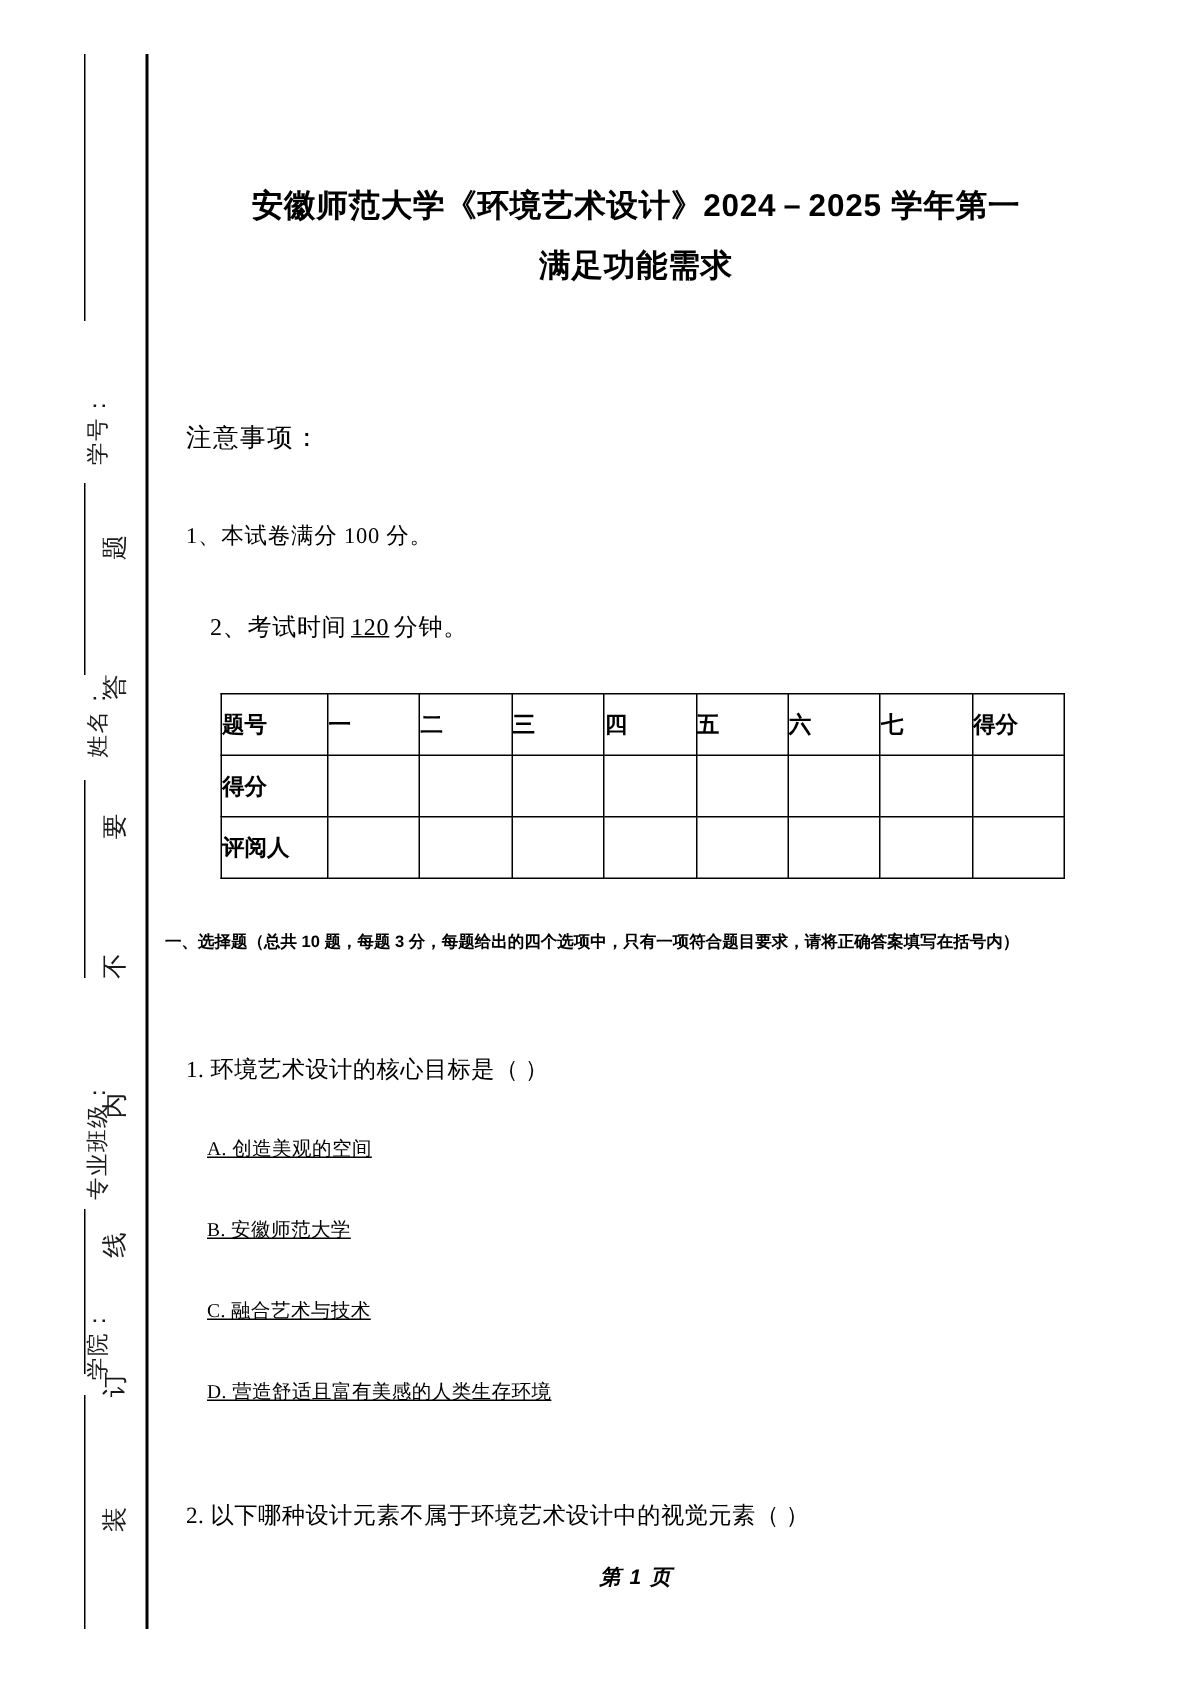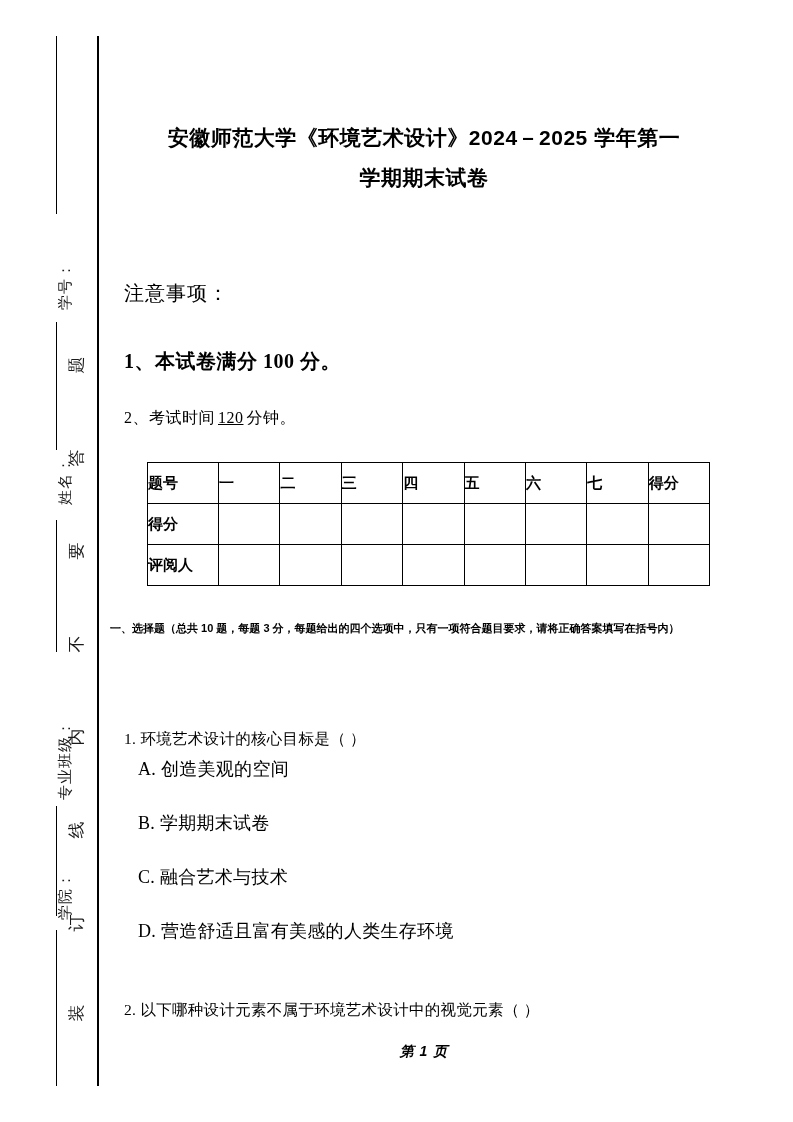--- a/index.html
+++ b/index.html
@@ -108,35 +108,34 @@
     width: 74px;
     height: 14px;
     margin: 0 4px 0 2px;
     vertical-align: -2px;
   }
 
   .notes-head {
     position: absolute;
     left: 0;
     top: 280px;
-    font-size: 20px;
+    font-size: 17px;
     letter-spacing: 1px;
     text-align: center;
   }
   .note-1 {
     position: absolute;
     left: 0;
     top: 348px;
-    font-size: 20px;
+    font-size: 15px;
     letter-spacing: 0.5px;
-    font-weight: bold;
   }
   .note-2 {
     position: absolute;
-    left: 0;
+    left: 16px;
     top: 408px;
     font-size: 16px;
     letter-spacing: 0.5px;
   }
   .u-val {
     text-decoration: underline;
     padding: 0 3px;
   }
 
   
@@ -177,23 +176,24 @@
   .q-item {
     position: absolute;
     left: 0;
     font-size: 15.5px;
     letter-spacing: 0.3px;
     white-space: nowrap;
   }
   .opt-item {
     position: absolute;
     left: 14px;
-    font-size: 18px;
+    font-size: 13px;
     letter-spacing: 0.3px;
     white-space: nowrap;
+    text-decoration: underline;
   }
 
   .footer {
     position: absolute;
     left: 0;
     top: 1043px;
     width: 600px;
     text-align: center;
     font-family: "Liberation Sans", "DejaVu Sans", sans-serif;
     font-weight: bold;
@@ -228,21 +228,21 @@
     <div class="side-char" style="top:724px;">内</div>
     <div class="side-char" style="top:817px;">线</div>
     <div class="side-char" style="top:910px;">订</div>
     <div class="side-char" style="top:1000px;">装</div>
   </div>
 
   <div id="content">
 
     <div class="doc-title">
       <span>安徽师范大学《环境艺术设计》2024－2025 学年第一</span>
-      <span class="ln2">学期期末试卷</span>
+      <span class="ln2">满足功能需求</span>
     </div>
 
 
     <div class="notes-head">注意事项：</div>
     <div class="note-1">1、本试卷满分 100 分。</div>
     <div class="note-2"><span>2、考试时间</span><span class="u-val">120</span><span>分钟。</span></div>
 
     <table id="score-table">
       <tbody>
           <tr>
@@ -278,23 +278,23 @@
         <td class="blank"></td>
         <td class="blank"></td>
       </tr>
     </tbody>
       </table>
 
     <div class="section-head">
       <span>一、选择题（总共 10 题，每题 3 分，每题给出的四个选项中，只有</span><span>一项符合题目要求，请将正确答案填写在括号内）</span>
     </div>
 
-    <div class="q-item" style="top:703px;margin-top:26px;">1. 环境艺术设计的核心目标是（  ）</div>
+    <div class="q-item" style="top:703px;">1. 环境艺术设计的核心目标是（  ）</div>
     <div class="opt-item" style="top:757px;">A. 创造美观的空间</div>
-    <div class="opt-item" style="top:811px;">B. 学期期末试卷</div>
+    <div class="opt-item" style="top:811px;">B. 安徽师范大学</div>
     <div class="opt-item" style="top:865px;">C. 融合艺术与技术</div>
     <div class="opt-item" style="top:919px;text-align:right;">D. 营造舒适且富有美感的人类生存环境</div>
 
     <div class="q-item" style="top:1000px;">2. 以下哪种设计元素不属于环境艺术设计中的视觉元素（  ）</div>
 
     <div class="footer">第 1 页</div>
   </div>
 </div>
 
 </body></html>

